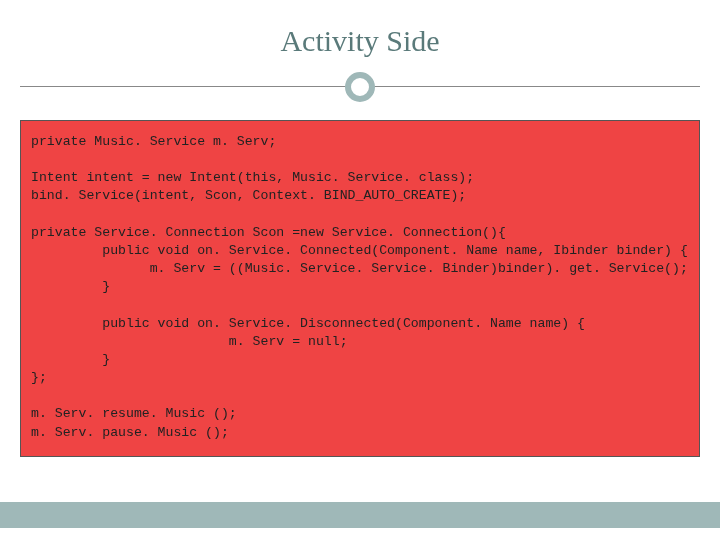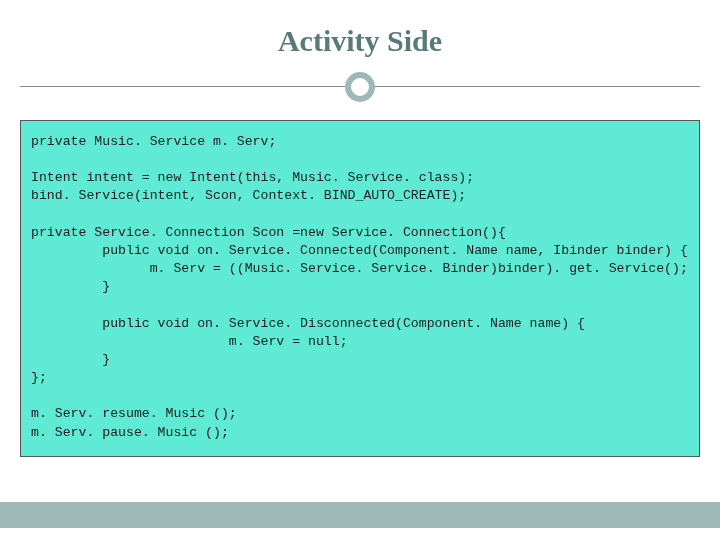--- a/index.html
+++ b/index.html
@@ -16,21 +16,21 @@
     height: 540px;
     position: relative;
     padding: 0;
   }
   .title {
     text-align: center;
     font-size: 30px;
     color: #5a7a7a;
     padding-top: 24px;
     padding-bottom: 14px;
-    font-weight: bold;
+    font-weight: normal;
   }
   .hr-wrap {
     position: relative;
     height: 30px;
     margin: 0 20px 18px 20px;
   }
   .hr-line {
     position: absolute;
     top: 14px;
     left: 0;
@@ -45,21 +45,21 @@
     transform: translateX(-50%);
     width: 30px;
     height: 30px;
     border: 6px solid #9fb8b8;
     border-radius: 50%;
     background: #ffffff;
   }
   .codebox {
     margin: 0 20px 0 20px;
     border: 1px solid #555;
-    background: #5eead4;
+    background: #ef4444;
     padding: 12px 10px 14px 10px;
     font-family: Consolas, 'Courier New', monospace;
     font-size: 13.2px;
     line-height: 1.38;
     color: #222;
     white-space: pre;
   }
   .codebox .blank { height: 18px; }
   .bottom-band {
     position: absolute;

